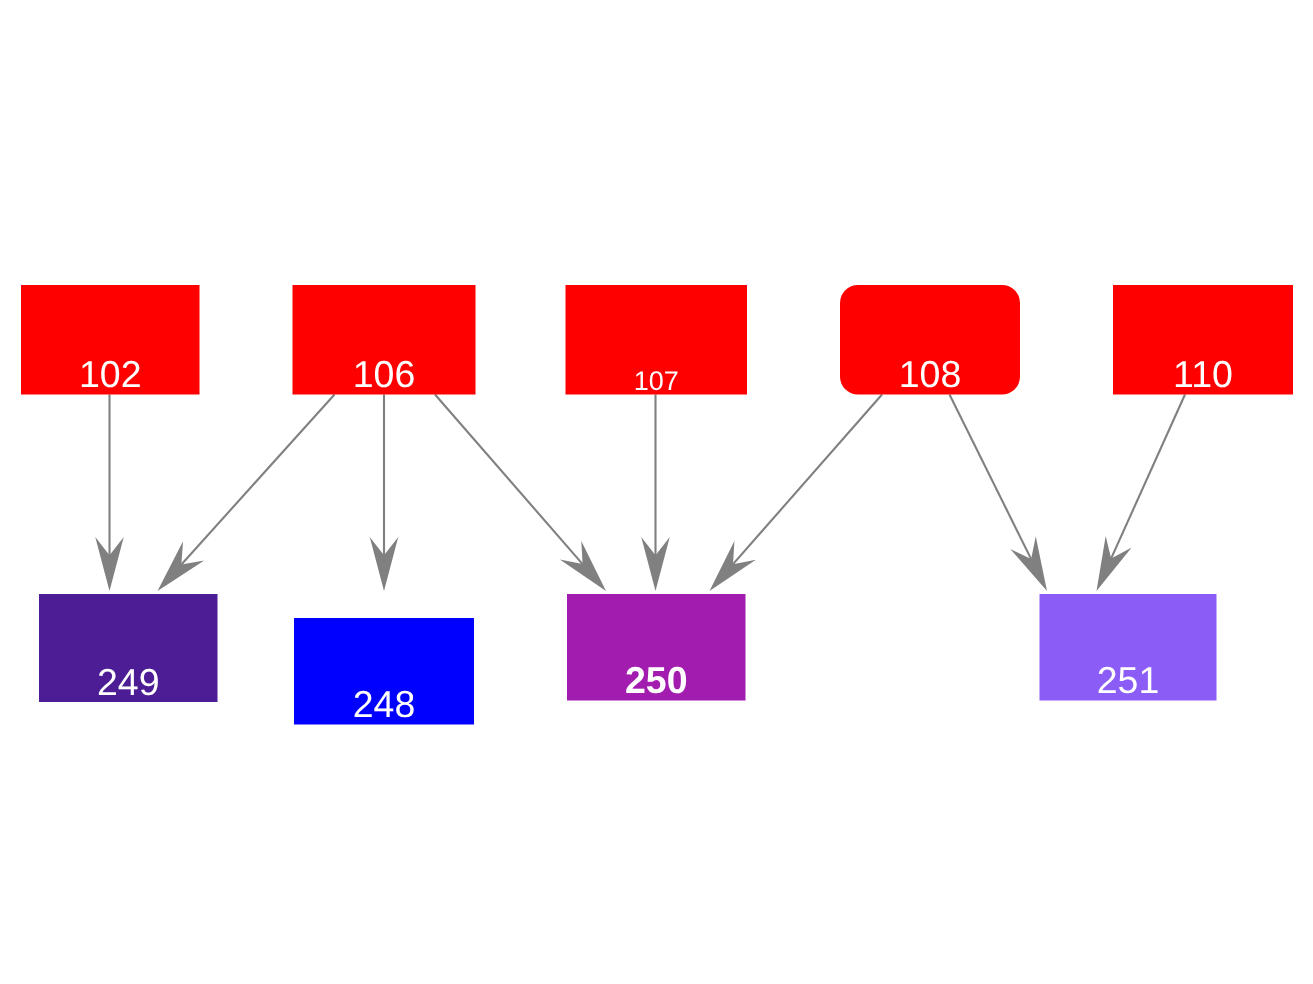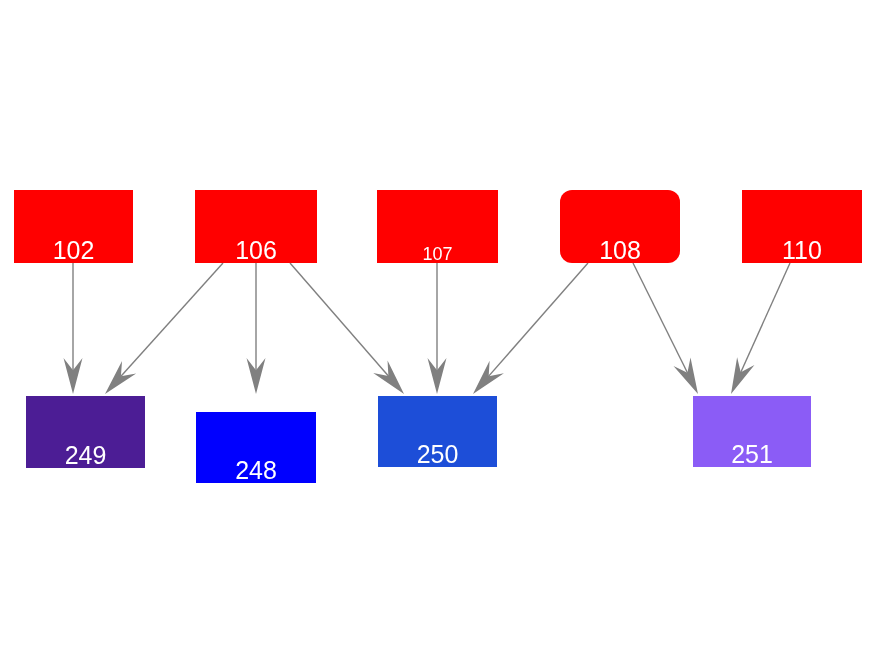--- a/index.html
+++ b/index.html
@@ -91,21 +91,21 @@
       </div>
       <div class="node" style="left: 742px; top: 190px; width: 120px; height: 73px; background: rgb(255, 0, 0); color: rgb(255, 255, 255); font-size: 25px;">
         <span>110</span>
       </div>
       <div class="node" style="left: 14px; top: 396px; width: 119px; height: 72px; background: #4c1d95; color: rgb(255, 255, 255); font-size: 25px; margin-left: 12px;">
         <span>249</span>
       </div>
       <div class="node" style="left: 196px; top: 396px; width: 120px; height: 71px; background: rgb(0, 0, 255); color: rgb(255, 255, 255); font-size: 25px; margin-top: 16px;">
         <span>248</span>
       </div>
-      <div class="node" style="left: 378px; top: 396px; width: 119px; height: 71px; background: #1d4ed8; color: rgb(255, 255, 255); font-size: 25px;">
+      <div class="node" style="left: 378px; top: 396px; width: 119px; height: 71px; background: #a21caf; color: rgb(255, 255, 255); font-size: 25px; font-weight: bold;">
         <span>250</span>
       </div>
       <div class="node" style="left: 652px; top: 396px; width: 118px; height: 71px; background: #8b5cf6; color: rgb(255, 255, 255); font-size: 25px; margin-left: 41px;">
         <span>251</span>
       </div>
     </div>
 
 </div>
 
 </body></html>

